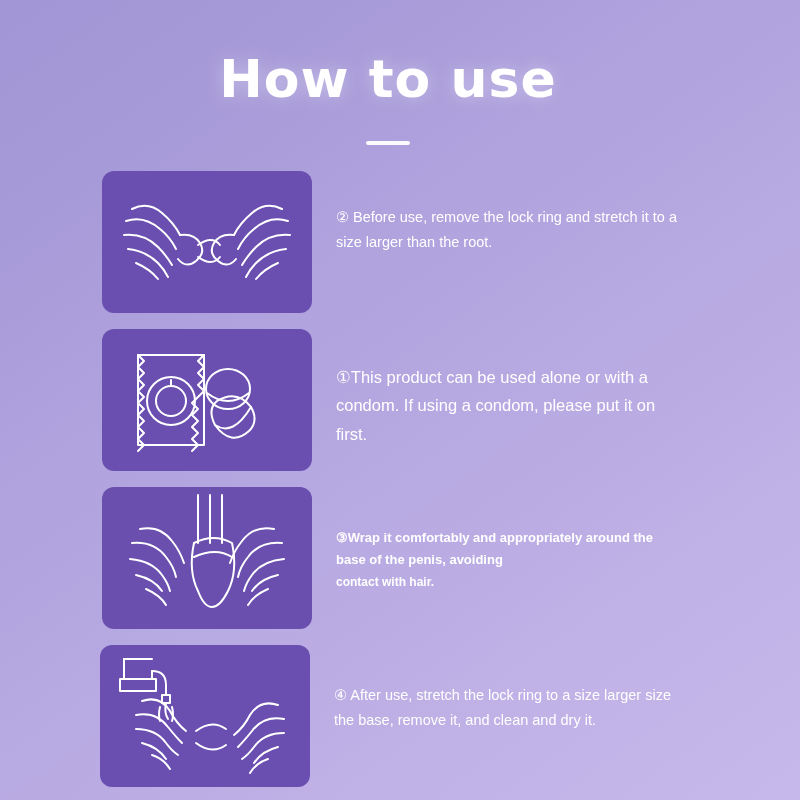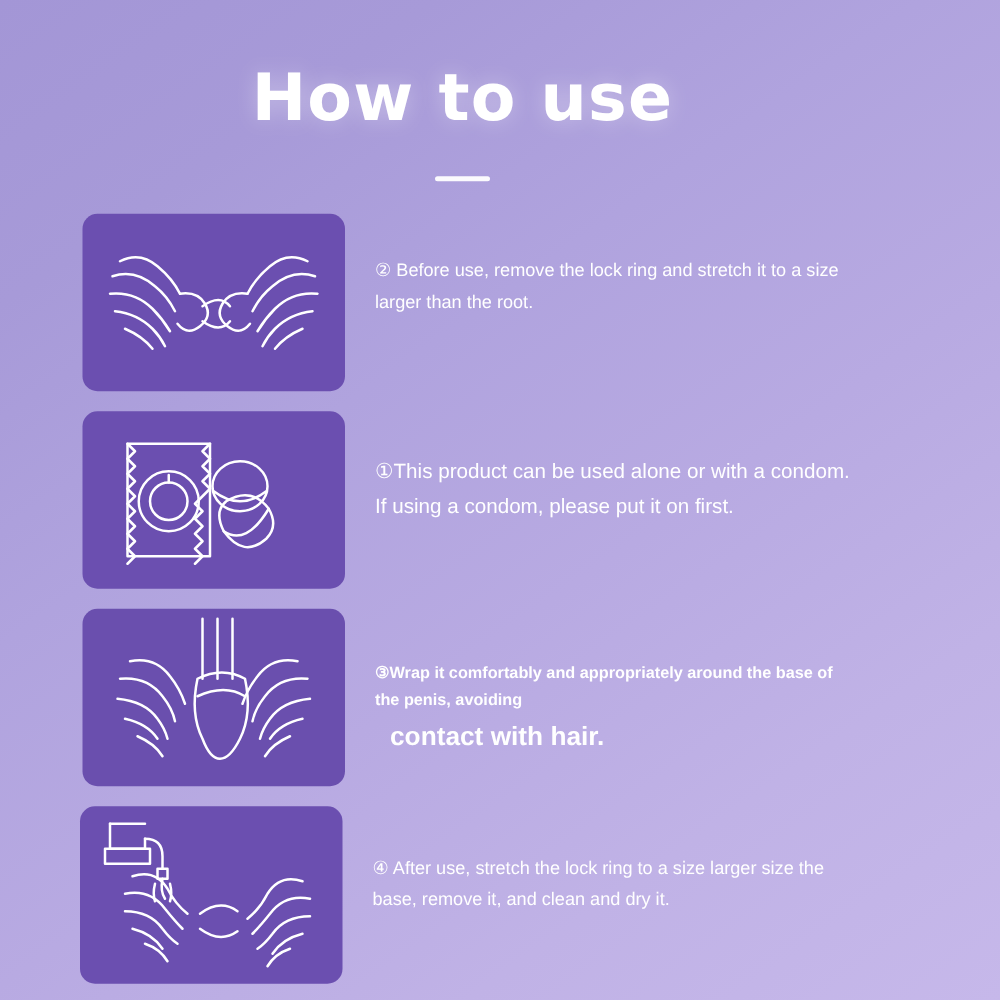--- a/index.html
+++ b/index.html
@@ -12,20 +12,21 @@
     font-family: "Liberation Sans", sans-serif;
     background: linear-gradient(145deg, #a396d6 0%, #a79ad8 18%, #b0a3de 38%, #b8aae2 58%, #c0b2e6 78%, #c6b8ea 100%);
     overflow: hidden;
     position: relative;
   }
   .page {
     position: relative;
     width: 740px;
     height: 800px;
     box-sizing: border-box;
+    padding-left: 36px;
   }
 
   
   .header {
     padding-top: 52px;
     text-align: center;
   }
   .title {
     font-size: 52px;
     font-weight: bold;
@@ -67,21 +68,21 @@
   .step-3 .thumb { background: #6a4fae; }
   .text {
     flex: 1 1 auto;
     padding-left: 24px;
     color: #ffffff;
     line-height: 1.75;
   }
   .t1 { font-size: 16.5px; padding-top: 34px; }
   .t2 { font-size: 14.5px; padding-top: 34px; }
   .t3 { font-size: 13px; padding-top: 40px; font-weight: bold; }
-  .t3 .big { font-size: 21px; margin-left: 12px; }
+  .t3 .big { font-size: 12px; }
   .t4 { font-size: 14.5px; padding-top: 38px; }
 
   .step-1 .thumb { margin-top: 0; }
   .step-4 .thumb { margin-left: -2px; }
 
   svg { display: block; }
 </style>
 </head>
 <body>
 

